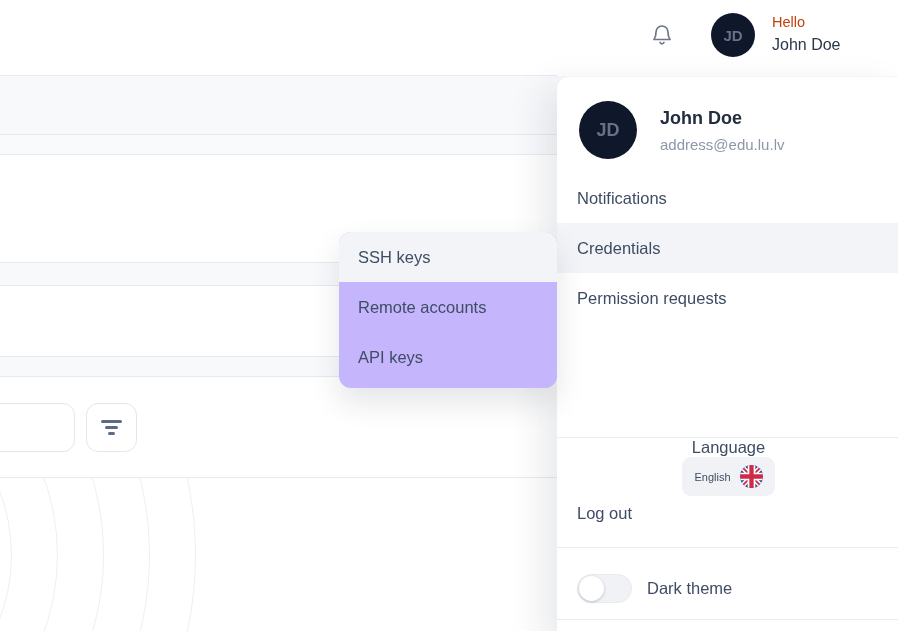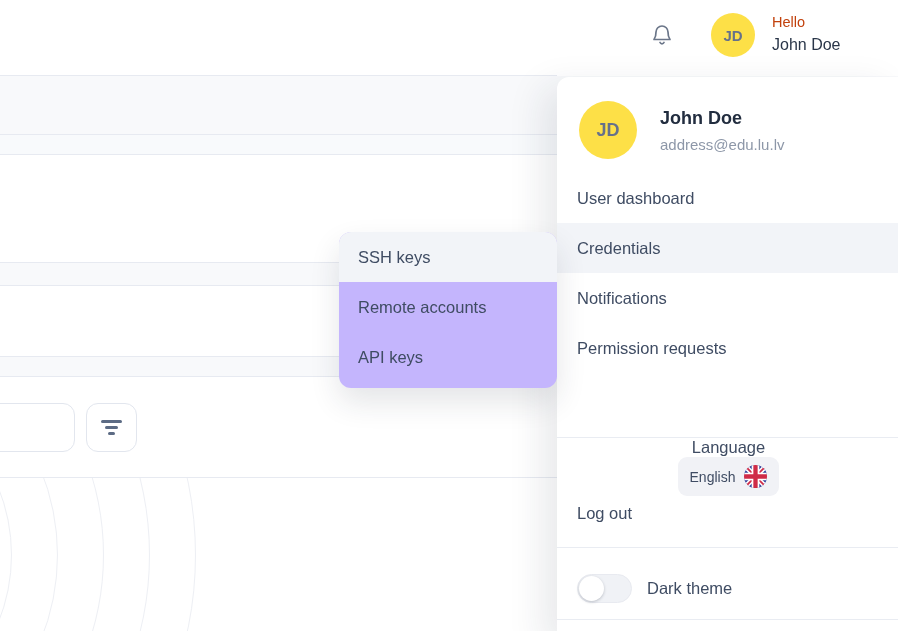--- a/index.html
+++ b/index.html
@@ -40,21 +40,21 @@
   .filter-icon .b2 { width: 13px; }
   .filter-icon .b3 { width: 7px; }
 
   
   .topbar { position: absolute; left: 0; top: 0; width: 898px; height: 75px; background: #fff; z-index: 2; }
   .bell {
     position: absolute; left: 648px; top: 21px; width: 28px; height: 28px;
     display: flex; align-items: center; justify-content: center; cursor: pointer;
   }
   .avatar {
-    border-radius: 50%; background: #fde047; color: #66718a;
+    border-radius: 50%; background: #0f172a; color: #66718a;
     display: flex; align-items: center; justify-content: center; font-weight: 600;
   }
   .avatar-top { position: absolute; left: 711px; top: 13px; width: 44px; height: 44px; font-size: 15px; cursor: pointer; }
   .greeting { position: absolute; left: 772px; top: 14px; }
   .greeting .hello { font-size: 14.5px; color: #c2410c; margin-bottom: 6px; }
   .greeting .who   { font-size: 16px;  color: #2a3649; }
 
   
   .dropdown {
     position: absolute; left: 557px; top: 77px; width: 341px; height: 560px;
@@ -77,21 +77,21 @@
   .dd-divider { position: absolute; left: 0; width: 341px; height: 1px; background: #e9ecf2; }
 
   .row-language {
     position: absolute; left: 0; top: 361px; width: 341px; height: 50px;
     display: flex; align-items: center; padding: 0 18px 0 20px;
     font-size: 16.5px; color: #3f4c63; cursor: pointer; justify-content: space-between; flex-direction: column;
   }
   .lang-badge {
     display: flex; align-items: center; gap: 9px;
     background: #f1f2f6; border-radius: 9px; padding: 8px 12px;
-    font-size: 14px; color: #3f4c63; cursor: pointer;
+    font-size: 11px; color: #3f4c63; cursor: pointer;
   }
   .row-logout {
     position: absolute; left: 0; top: 411px; width: 390px; height: 50px;
     display: flex; align-items: center; padding-left: 20px;
     font-size: 16.5px; color: #3f4c63; cursor: pointer;
   }
 
   .row-theme {
     position: absolute; left: 0; top: 480px; width: 341px; height: 62px;
     display: flex; align-items: center; gap: 15px; padding-left: 20px;
@@ -172,23 +172,22 @@
 
   <div class="profile">
     <div class="avatar avatar-big">JD</div>
     <div>
       <div class="pname">John Doe</div>
       <div class="pemail">address@edu.lu.lv</div>
     </div>
   </div>
 
   <div class="menu">
-    <div class="menu-item">User dashboard</div>
+    <div class="menu-item">Notifications</div>
     <div class="menu-item active">Credentials</div>
-    <div class="menu-item">Notifications</div>
     <div class="menu-item">Permission requests</div>
   </div>
 
   <div class="dd-divider" style="top:360px;"></div>
 
   <div class="row-language">
     <span>Language</span>
     <span class="lang-badge">
       <span>English</span>
       <svg width="23" height="23" viewBox="0 0 24 24">

